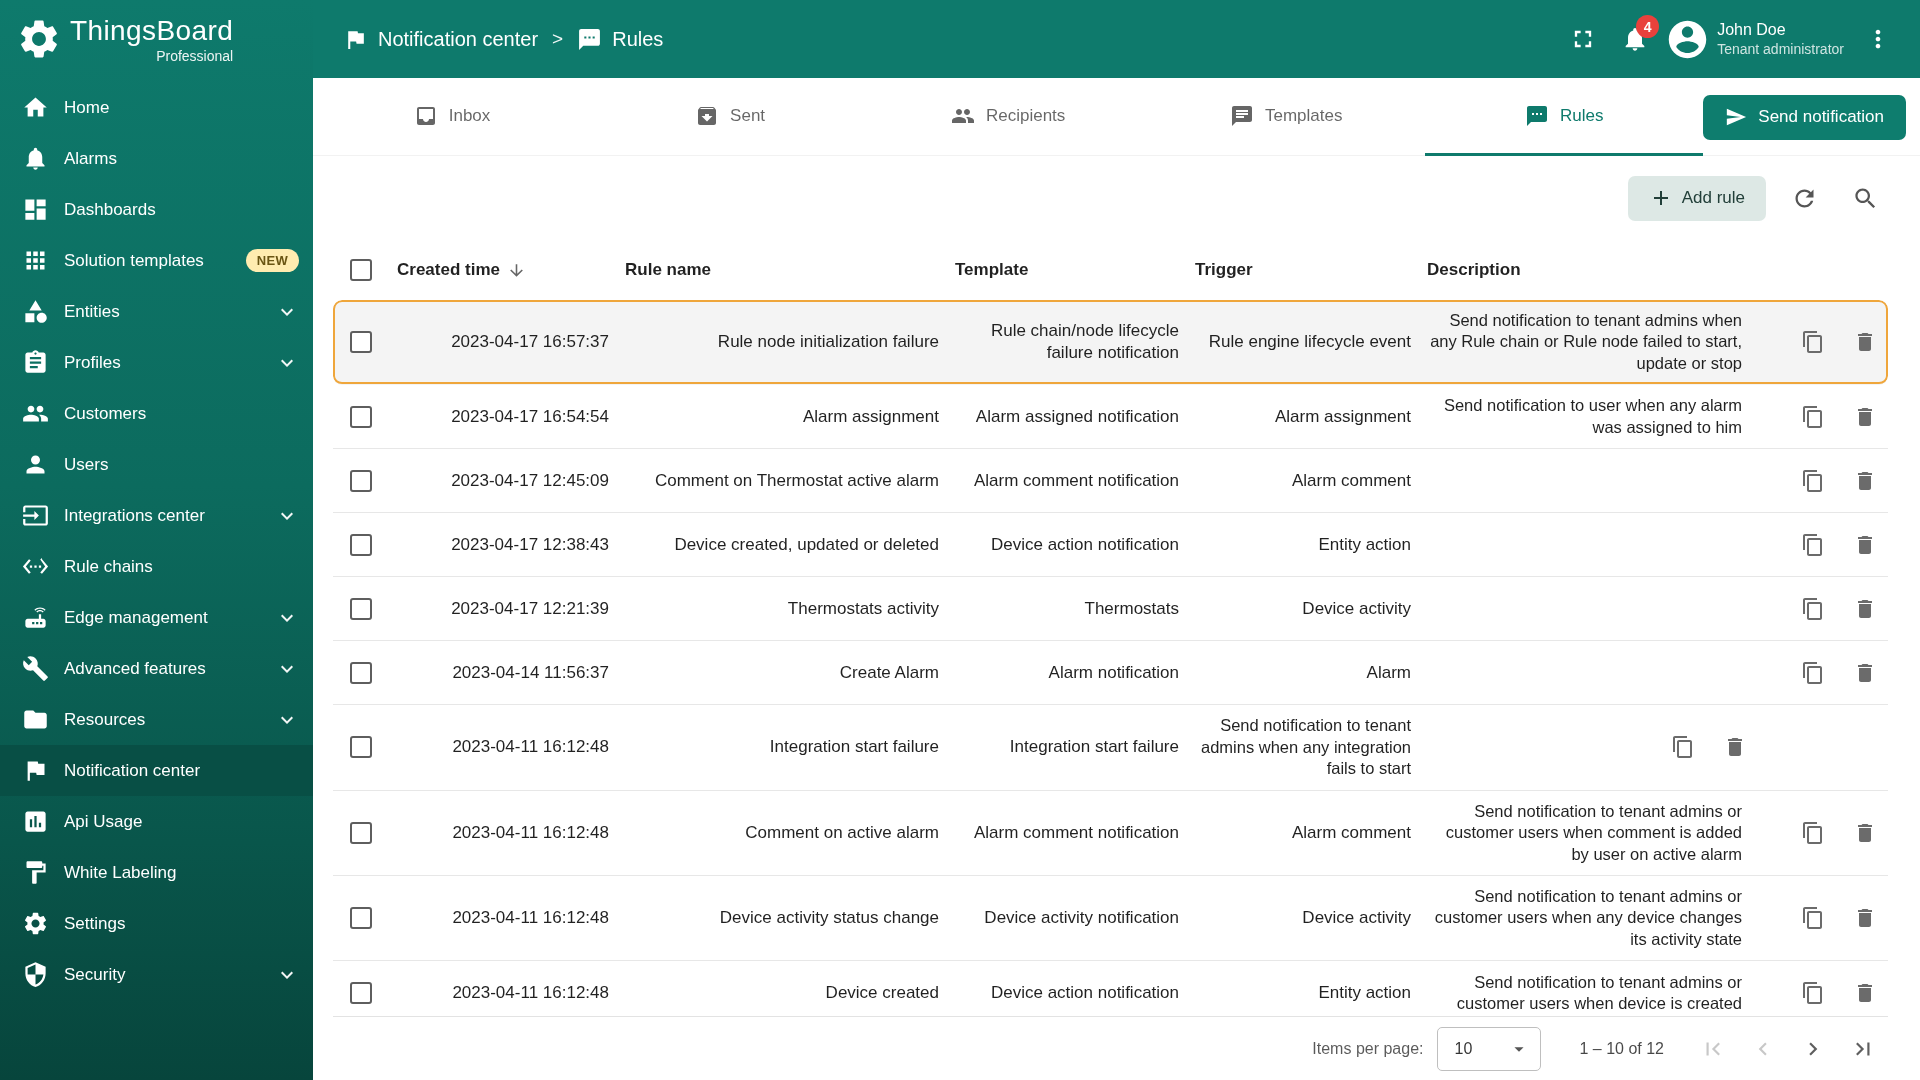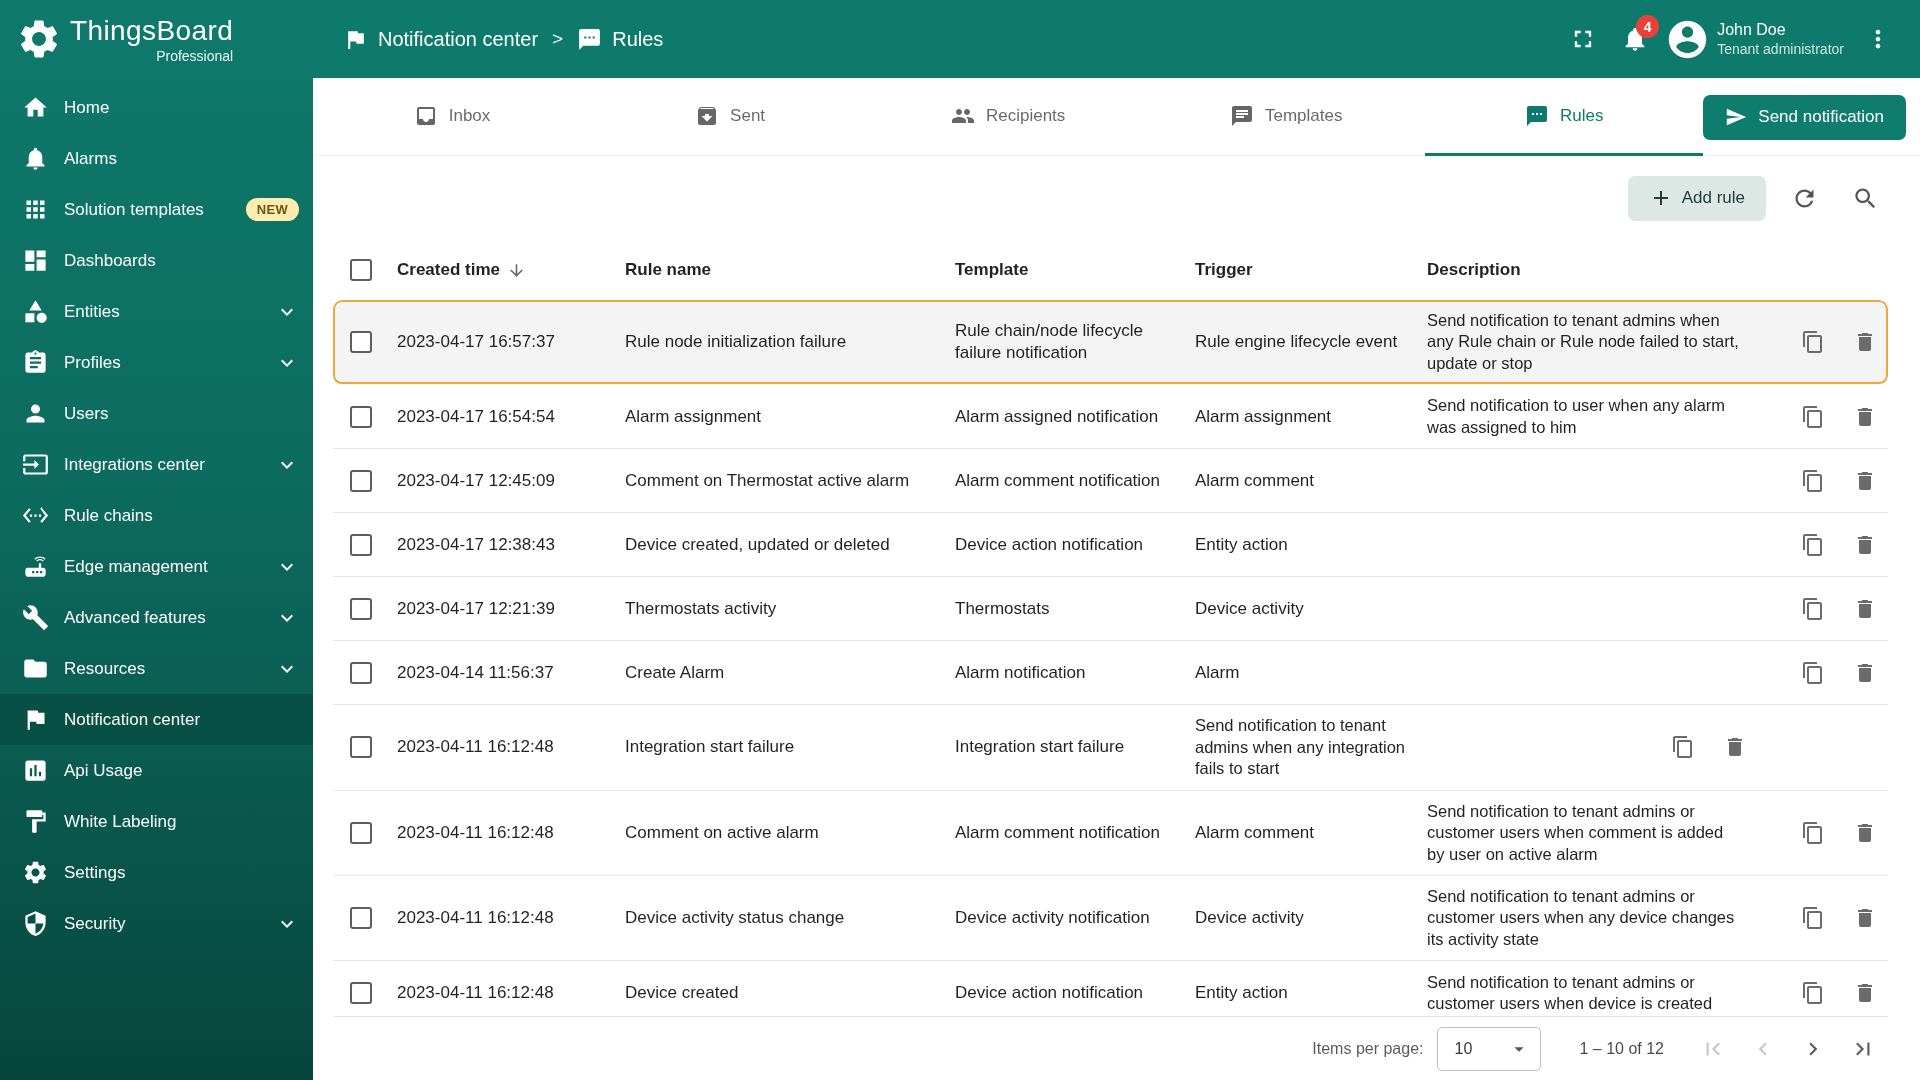--- a/index.html
+++ b/index.html
@@ -70,21 +70,21 @@
   .add-btn { height: 45px; padding: 0 21px; display: flex; align-items: center; gap: 9px; background: #dde8e5; color: #223f39;
     border: none; border-radius: 7px; font-size: 17px; font-weight: 500; cursor: pointer; }
   .add-btn span { display: flex; }
   .add-btn svg { width: 24px; height: 24px; }
   .tool-icon-btn { width: 46px; height: 46px; display: flex; align-items: center; justify-content: center; background: none;
     border: none; color: #555; cursor: pointer; }
   .tool-icon-btn span { display: flex; }
   .tool-icon-btn svg { width: 27px; height: 27px; }
 
   
-  .table { flex: 1; min-height: 0; display: flex; flex-direction: column; overflow: hidden; }
+  .table { flex: 1; min-height: 0; display: flex; flex-direction: column; overflow: hidden; text-align: right; }
   .thead, .trow { display: grid; grid-template-columns: 64px 228px 330px 240px 232px 1fr 130px; align-items: center; }
   .thead { min-height: 60px; font-weight: 700; flex-shrink: 0; }
   .cell { padding: 10px 16px 10px 0; font-size: 17px; line-height: 1.3; }
   .cb-cell { padding-left: 17px; }
   .cb { width: 22px; height: 22px; border: 2px solid #5e5e5e; border-radius: 3px; background: #fff; cursor: pointer; }
   .th { display: flex; align-items: center; gap: 7px; cursor: pointer; }
   .sort-ic { display: flex; color: rgba(0,0,0,.6); }
   .sort-ic svg { width: 19px; height: 19px; }
   .tbody { flex: 1; min-height: 0; }
   .trow { min-height: 64px; border-bottom: 1px solid #e7e7e7; }
@@ -143,37 +143,37 @@
           <span class="mi-icon">
             <svg viewBox="0 0 24 24">
               <path fill="currentColor" d="M12 22c1.1 0 2-.9 2-2h-4c0 1.1.9 2 2 2zm6-6v-5c0-3.07-1.63-5.64-4.5-6.32V4c0-.83-.67-1.5-1.5-1.5s-1.5.67-1.5 1.5v.68C7.64 5.36 6 7.92 6 11v5l-2 2v1h16v-1l-2-2z"></path>
             </svg>
           </span>
           <span class="mi-label">Alarms</span>
         </div>
         <div class="menu-item">
           <span class="mi-icon">
             <svg viewBox="0 0 24 24">
+              <path fill="currentColor" d="M3 13h8V3H3v10zm0 8h8v-6H3v6zm10 0h8V11h-8v10zm0-18v6h8V3h-8z"></path>
+            </svg>
+          </span>
+          <span class="mi-label">Dashboards</span>
+        </div>
+        <div class="menu-item">
+          <span class="mi-icon">
+            <svg viewBox="0 0 24 24">
               <path fill="currentColor" d="M4 8h4V4H4v4zm6 12h4v-4h-4v4zm-6 0h4v-4H4v4zm0-6h4v-4H4v4zm6 0h4v-4h-4v4zm6-10v4h4V4h-4zm-6 4h4V4h-4v4zm6 6h4v-4h-4v4zm0 6h4v-4h-4v4z"></path>
             </svg>
           </span>
           <span class="mi-label">Solution templates</span>
           <span class="badge-new">NEW</span>
         </div>
         <div class="menu-item">
           <span class="mi-icon">
             <svg viewBox="0 0 24 24">
-              <path fill="currentColor" d="M3 13h8V3H3v10zm0 8h8v-6H3v6zm10 0h8V11h-8v10zm0-18v6h8V3h-8z"></path>
-            </svg>
-          </span>
-          <span class="mi-label">Dashboards</span>
-        </div>
-        <div class="menu-item">
-          <span class="mi-icon">
-            <svg viewBox="0 0 24 24">
               <path fill="currentColor" d="M12 2L6.5 11h11L12 2zm5.5 11c-2.49 0-4.5 2.01-4.5 4.5s2.01 4.5 4.5 4.5 4.5-2.01 4.5-4.5-2.01-4.5-4.5-4.5zM3 21.5h8v-8H3v8z"></path>
             </svg>
           </span>
           <span class="mi-label">Entities</span>
           <span class="mi-chevron">
             <svg viewBox="0 0 24 24">
               <path fill="currentColor" d="M16.59 8.59L12 13.17 7.41 8.59 6 10l6 6 6-6z"></path>
             </svg>
           </span>
         </div>
@@ -182,20 +182,28 @@
             <svg viewBox="0 0 24 24">
               <path fill="currentColor" d="M19 3h-4.18C14.4 1.84 13.3 1 12 1c-1.3 0-2.4.84-2.82 2H5c-1.1 0-2 .9-2 2v14c0 1.1.9 2 2 2h14c1.1 0 2-.9 2-2V5c0-1.1-.9-2-2-2zm-7 0c.55 0 1 .45 1 1s-.45 1-1 1-1-.45-1-1 .45-1 1-1zm2 14H7v-2h7v2zm3-4H7v-2h10v2zm0-4H7V7h10v2z"></path>
             </svg>
           </span>
           <span class="mi-label">Profiles</span>
           <span class="mi-chevron">
             <svg viewBox="0 0 24 24">
               <path fill="currentColor" d="M16.59 8.59L12 13.17 7.41 8.59 6 10l6 6 6-6z"></path>
             </svg>
           </span>
+        </div>
+        <div class="menu-item">
+          <span class="mi-icon">
+            <svg viewBox="0 0 24 24">
+              <path fill="currentColor" d="M16 11c1.66 0 2.99-1.34 2.99-3S17.66 5 16 5c-1.66 0-3 1.34-3 3s1.34 3 3 3zm-8 0c1.66 0 2.99-1.34 2.99-3S9.66 5 8 5C6.34 5 5 6.34 5 8s1.34 3 3 3zm0 2c-2.33 0-7 1.17-7 3.5V19h14v-2.5c0-2.33-4.67-3.5-7-3.5zm8 0c-.29 0-.62.02-.97.05 1.16.84 1.97 1.97 1.97 3.45V19h6v-2.5c0-2.33-4.67-3.5-7-3.5z"></path>
+            </svg>
+          </span>
+          <span class="mi-label">Customers</span>
         </div>
         <div class="menu-item">
           <span class="mi-icon">
             <svg viewBox="0 0 24 24">
               <path fill="currentColor" d="M12 12c2.21 0 4-1.79 4-4s-1.79-4-4-4-4 1.79-4 4 1.79 4 4 4zm0 2c-2.67 0-8 1.34-8 4v2h16v-2c0-2.66-5.33-4-8-4z"></path>
             </svg>
           </span>
           <span class="mi-label">Users</span>
         </div>
         <div class="menu-item">

